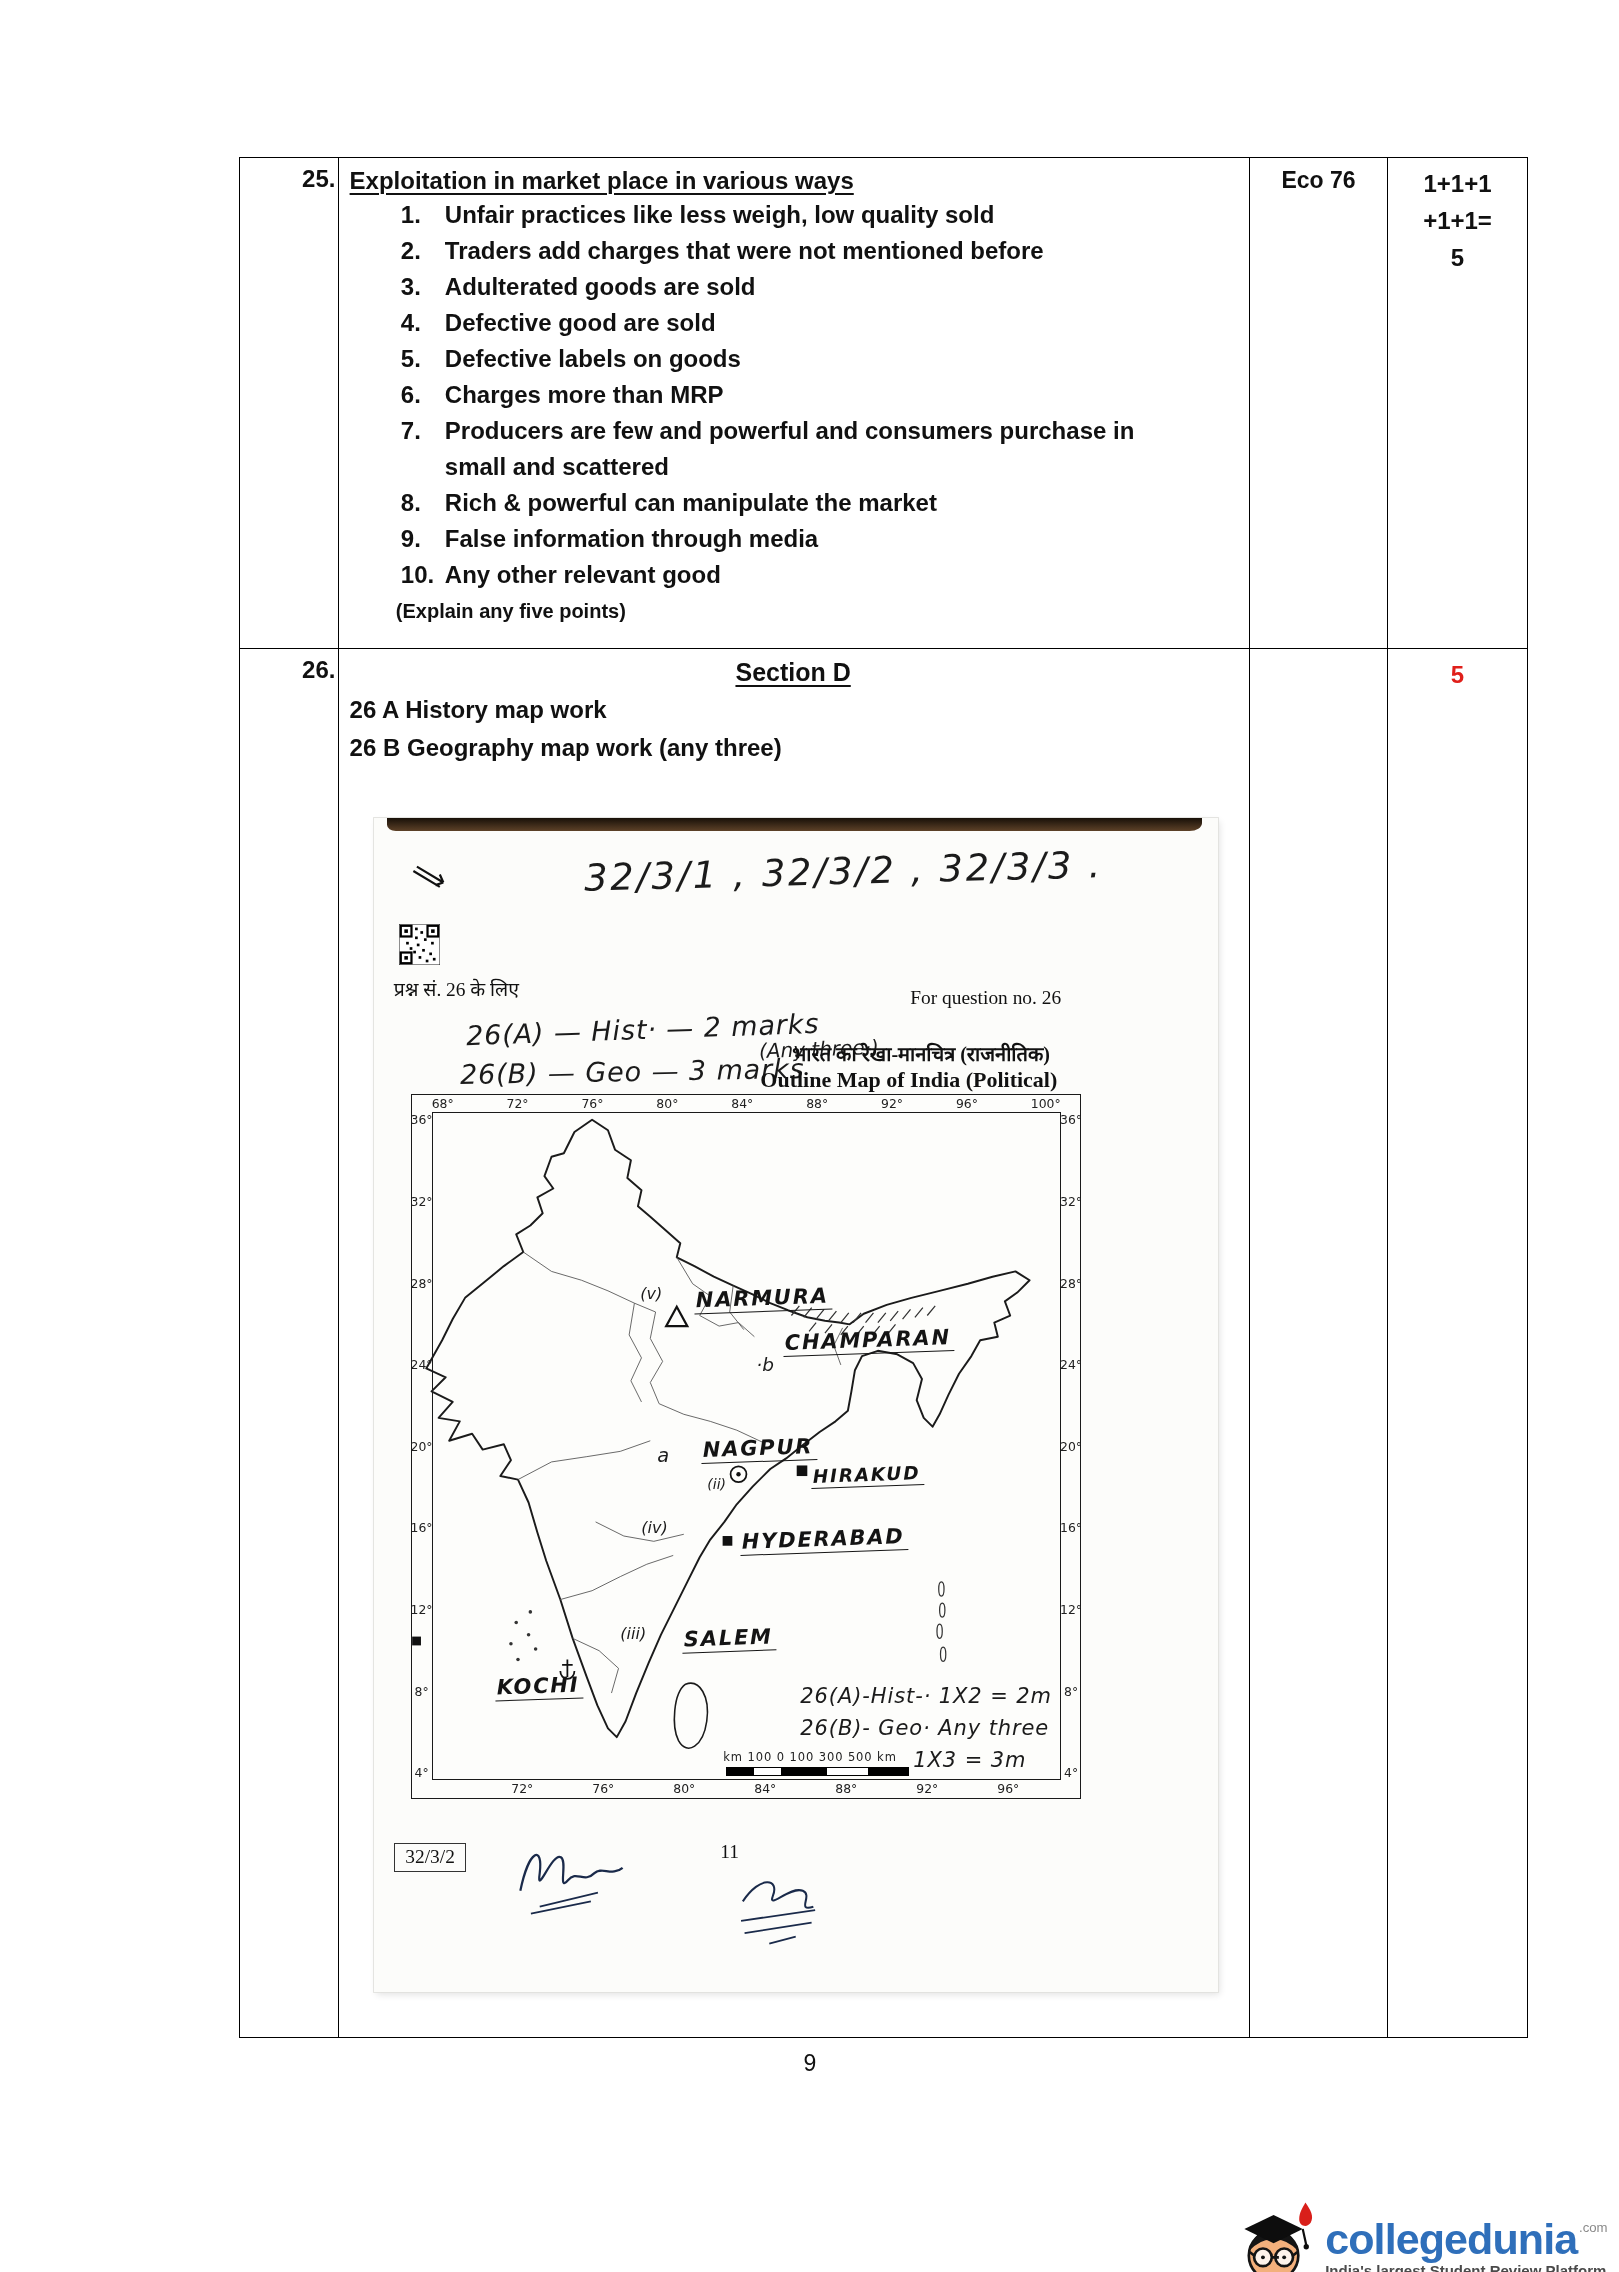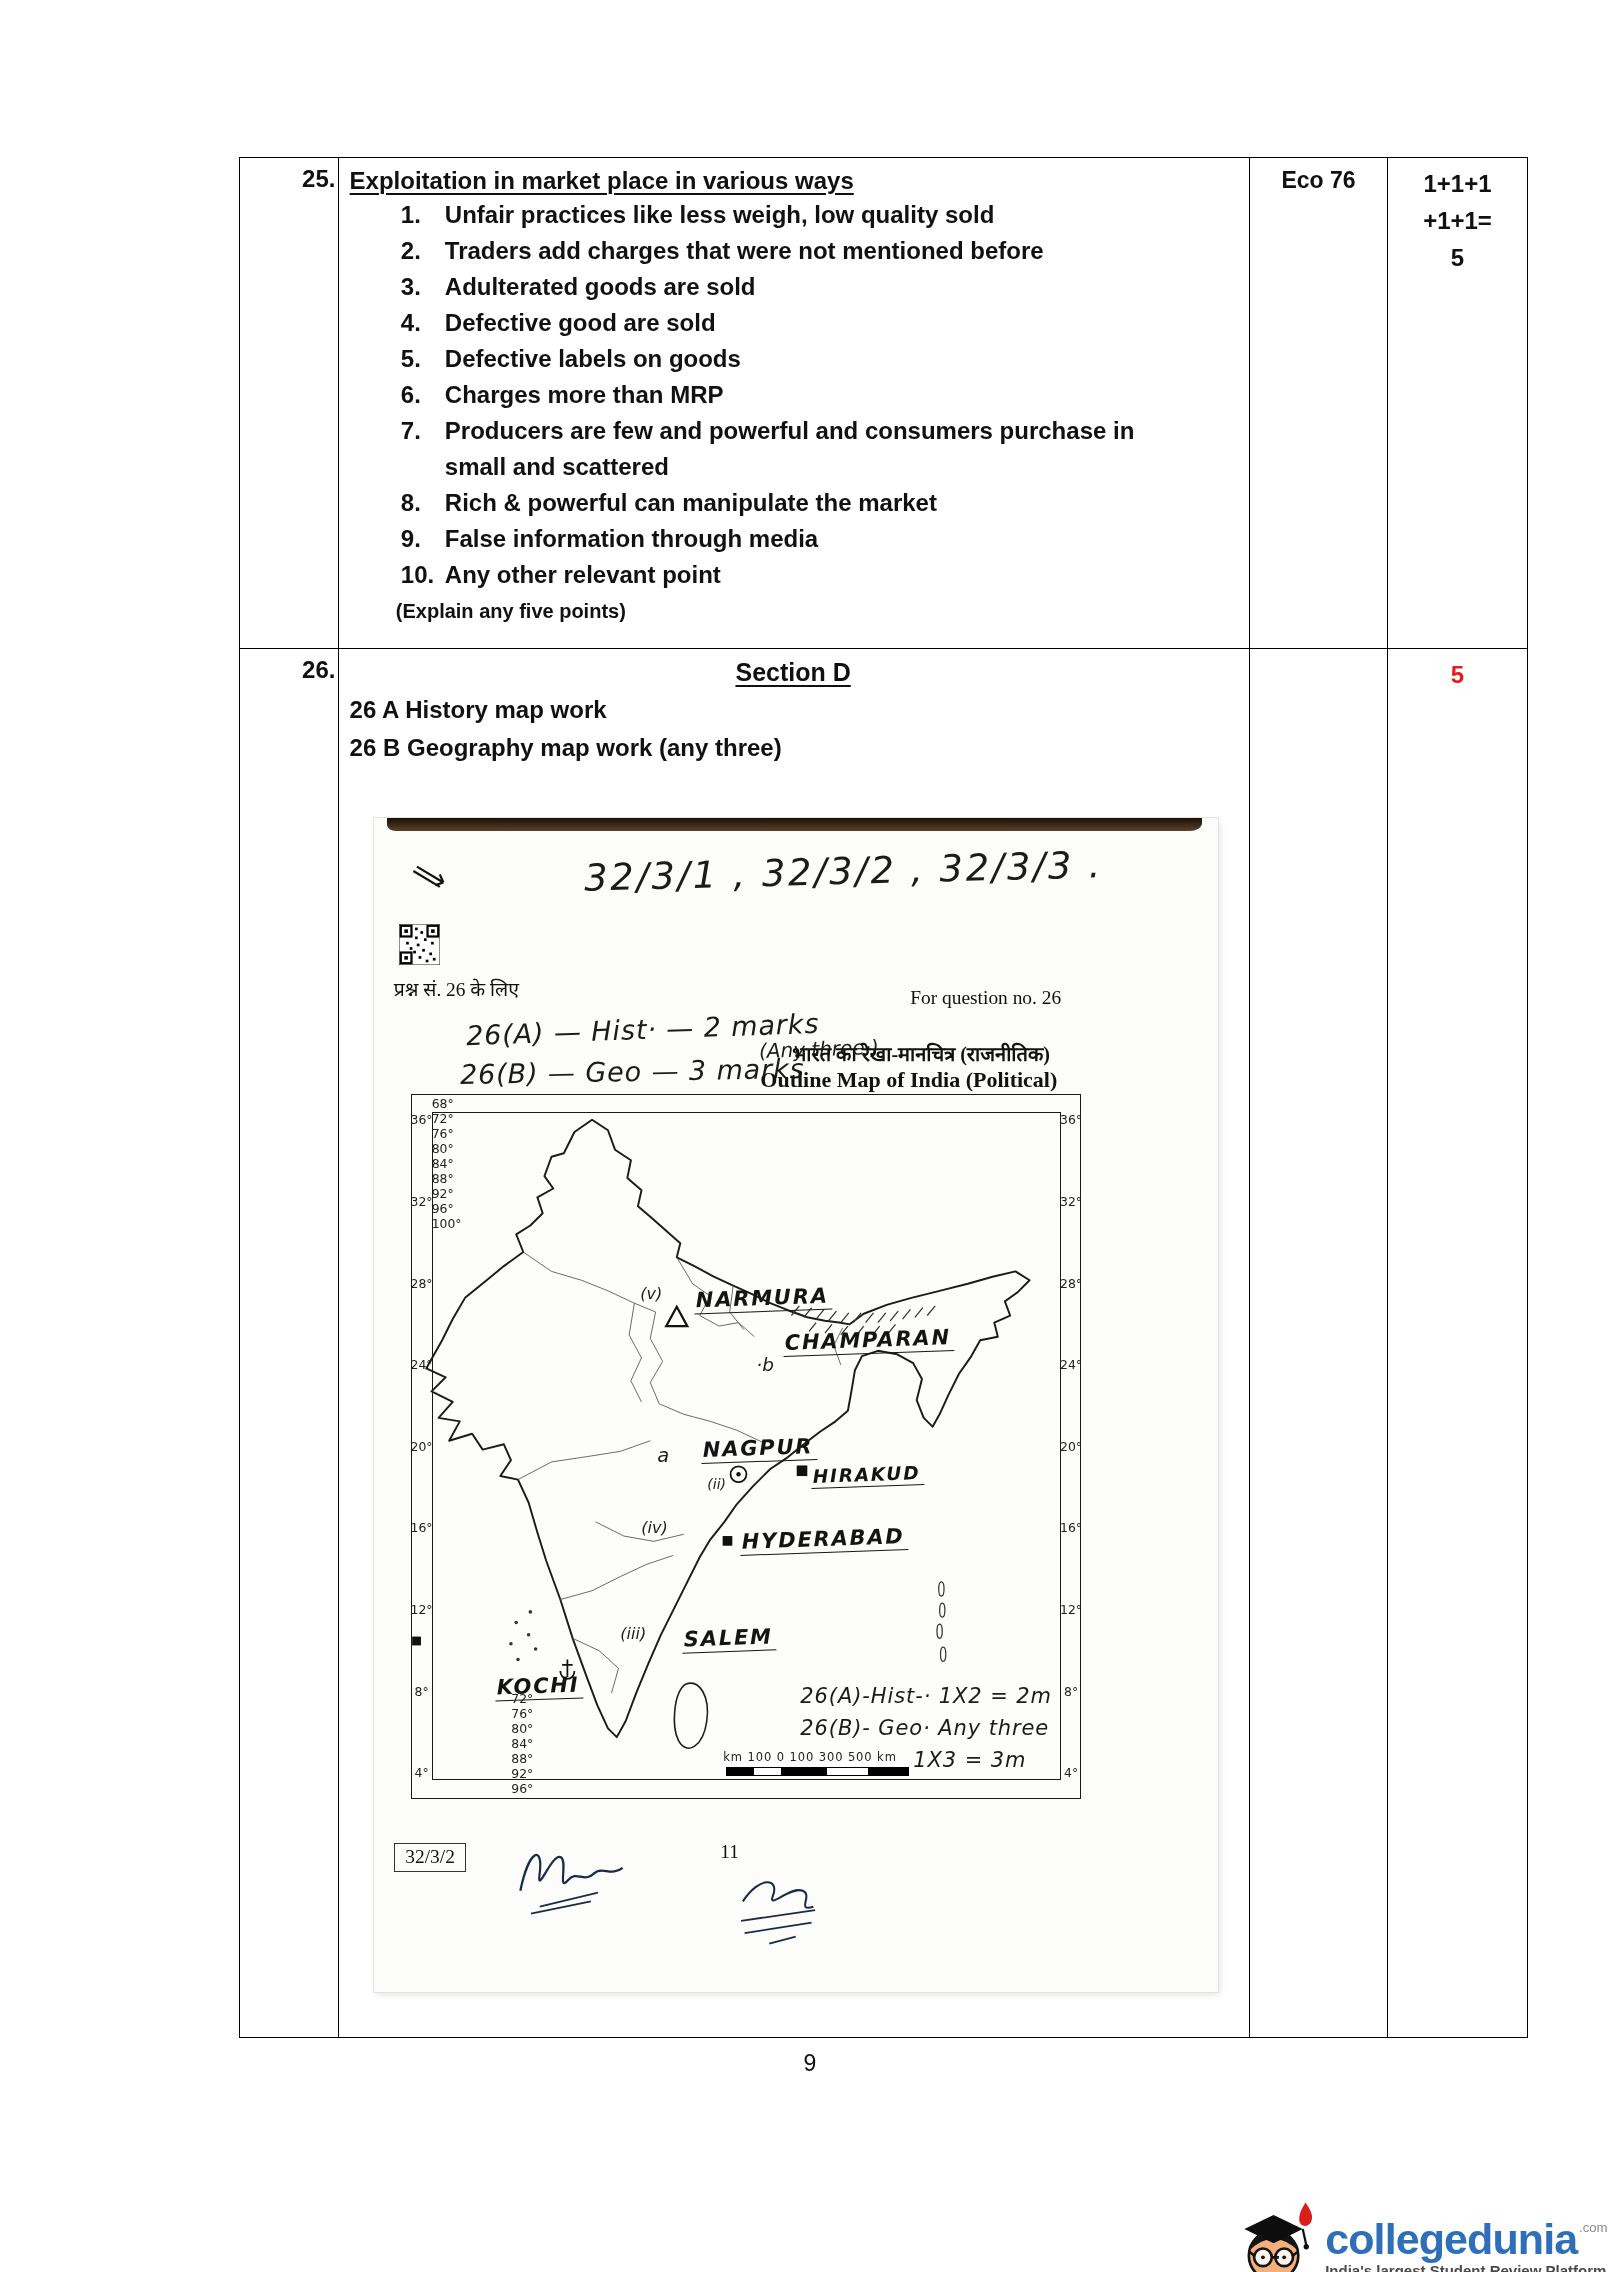--- a/index.html
+++ b/index.html
@@ -37,21 +37,21 @@
   .hw-a{position:absolute;left:92px;top:196px;font-size:27px;transform:rotate(-2deg);letter-spacing:0.9px;}
   .hw-b{position:absolute;left:86px;top:238px;font-size:27px;transform:rotate(-1deg);letter-spacing:0.9px;}
   .hw-b2{position:absolute;left:385px;top:219px;font-size:20px;transform:rotate(-2deg);}
   .title-hi{position:absolute;left:418px;top:222px;font-size:20px;font-weight:bold;font-family:"Liberation Serif",serif;}
   .title-en{position:absolute;left:386px;top:249px;font-size:22px;font-weight:bold;font-family:"Liberation Serif",serif;}
 
   
   .mapframe{position:absolute;left:37px;top:276px;width:668px;height:703px;border:1.8px solid #1a1a1a;background:#fdfdfb;}
   .mapinner{position:absolute;left:19.4px;top:17.6px;right:19.4px;bottom:17.6px;border:1.8px solid #1a1a1a;}
   .mapsvg{position:absolute;left:0;top:0;}
-  .lon{position:absolute;display:flex;justify-content:space-between;flex-direction:column;}
+  .lon{position:absolute;display:flex;justify-content:space-between;}
   .lon.top{top:0.9px;left:19.4px;width:629px;}
   .lon.bottom{bottom:1.8px;left:99px;width:508px;}
   .lat{position:absolute;display:flex;flex-direction:column;justify-content:space-between;align-items:center;top:17.6px;bottom:17.6px;width:18.5px;}
   .lat.left{left:0;}
   .lat.right{right:0;}
   .deg{font-size:12.4px;color:#222;font-family:"DejaVu Sans",sans-serif;}
   .maplabel{position:absolute;font-family:"DejaVu Sans",sans-serif;font-style:italic;font-weight:600;letter-spacing:1.8px;
             font-size:21px;color:#141414;border-bottom:1.8px solid #161616;padding:0 3.5px 0.9px 1.8px;transform:rotate(-2deg);}
   .smallmark{position:absolute;font-family:"DejaVu Sans",sans-serif;font-style:italic;font-size:16px;color:#1b1b1b;}
   .mapnote{position:absolute;font-size:21px;letter-spacing:0.9px;}
@@ -134,21 +134,21 @@
               <span class="ans-txt">Rich &amp; powerful can manipulate the market</span>
             </div>
 
             <div class="ans-item">
               <span class="ans-num">9.</span>
               <span class="ans-txt">False information through media</span>
             </div>
 
             <div class="ans-item">
               <span class="ans-num">10.</span>
-              <span class="ans-txt">Any other relevant point</span>
+              <span class="ans-txt">Any other relevant good</span>
             </div>
           </div>
         <div class="q-note">(Explain any five points)</div>
       </td>
       <td class="src">Eco 76</td>
       <td class="marks">
         <div>1+1+1</div>
         <div>+1+1=</div>
         <div>5</div>
       </td>

